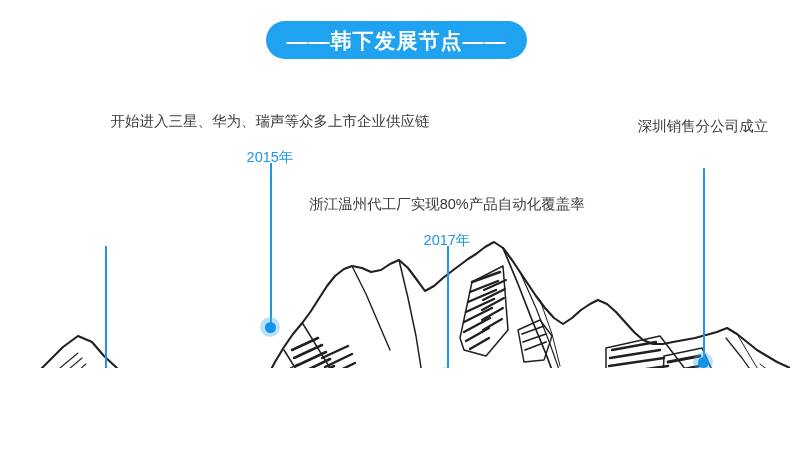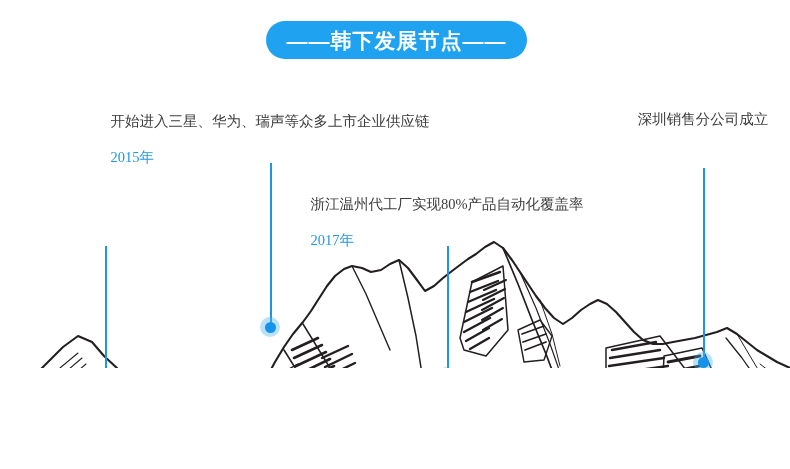--- a/index.html
+++ b/index.html
@@ -43,23 +43,23 @@
     position: absolute;
     left: 0;
     top: 238px;
     width: 790px;
     height: 231px;
   }
 
   
   .note {
     position: absolute;
+    text-align: center;
     line-height: 1.35;
     white-space: nowrap;
-    font-family: Liberation Serif, serif;
   }
   .note-title {
     display: block;
     font-size: 14.5px;
     color: #3b3b3b;
   }
   .note-year {
     display: block;
     font-size: 14.5px;
     color: #1E96E8;
@@ -279,17 +279,17 @@
   <div class="note" style="left:270px; top:112px; transform:translateX(-50%);">
     <span class="note-title">开始进入三星、华为、瑞声等众多上市企业供应链</span>
     <span class="note-year">2015年</span>
   </div>
 
   <div class="note" style="left:447px; top:195px; transform:translateX(-50%);">
     <span class="note-title">浙江温州代工厂实现80%产品自动化覆盖率</span>
     <span class="note-year">2017年</span>
   </div>
 
-  <div class="note" style="left:703px; top:110px; transform:translateX(-50%);">
+  <div class="note" style="left:703px; top:117px; transform:translateX(-50%);">
     <span class="note-title">深圳销售分公司成立</span>
   </div>
 
 </div>
 
 </body></html>

